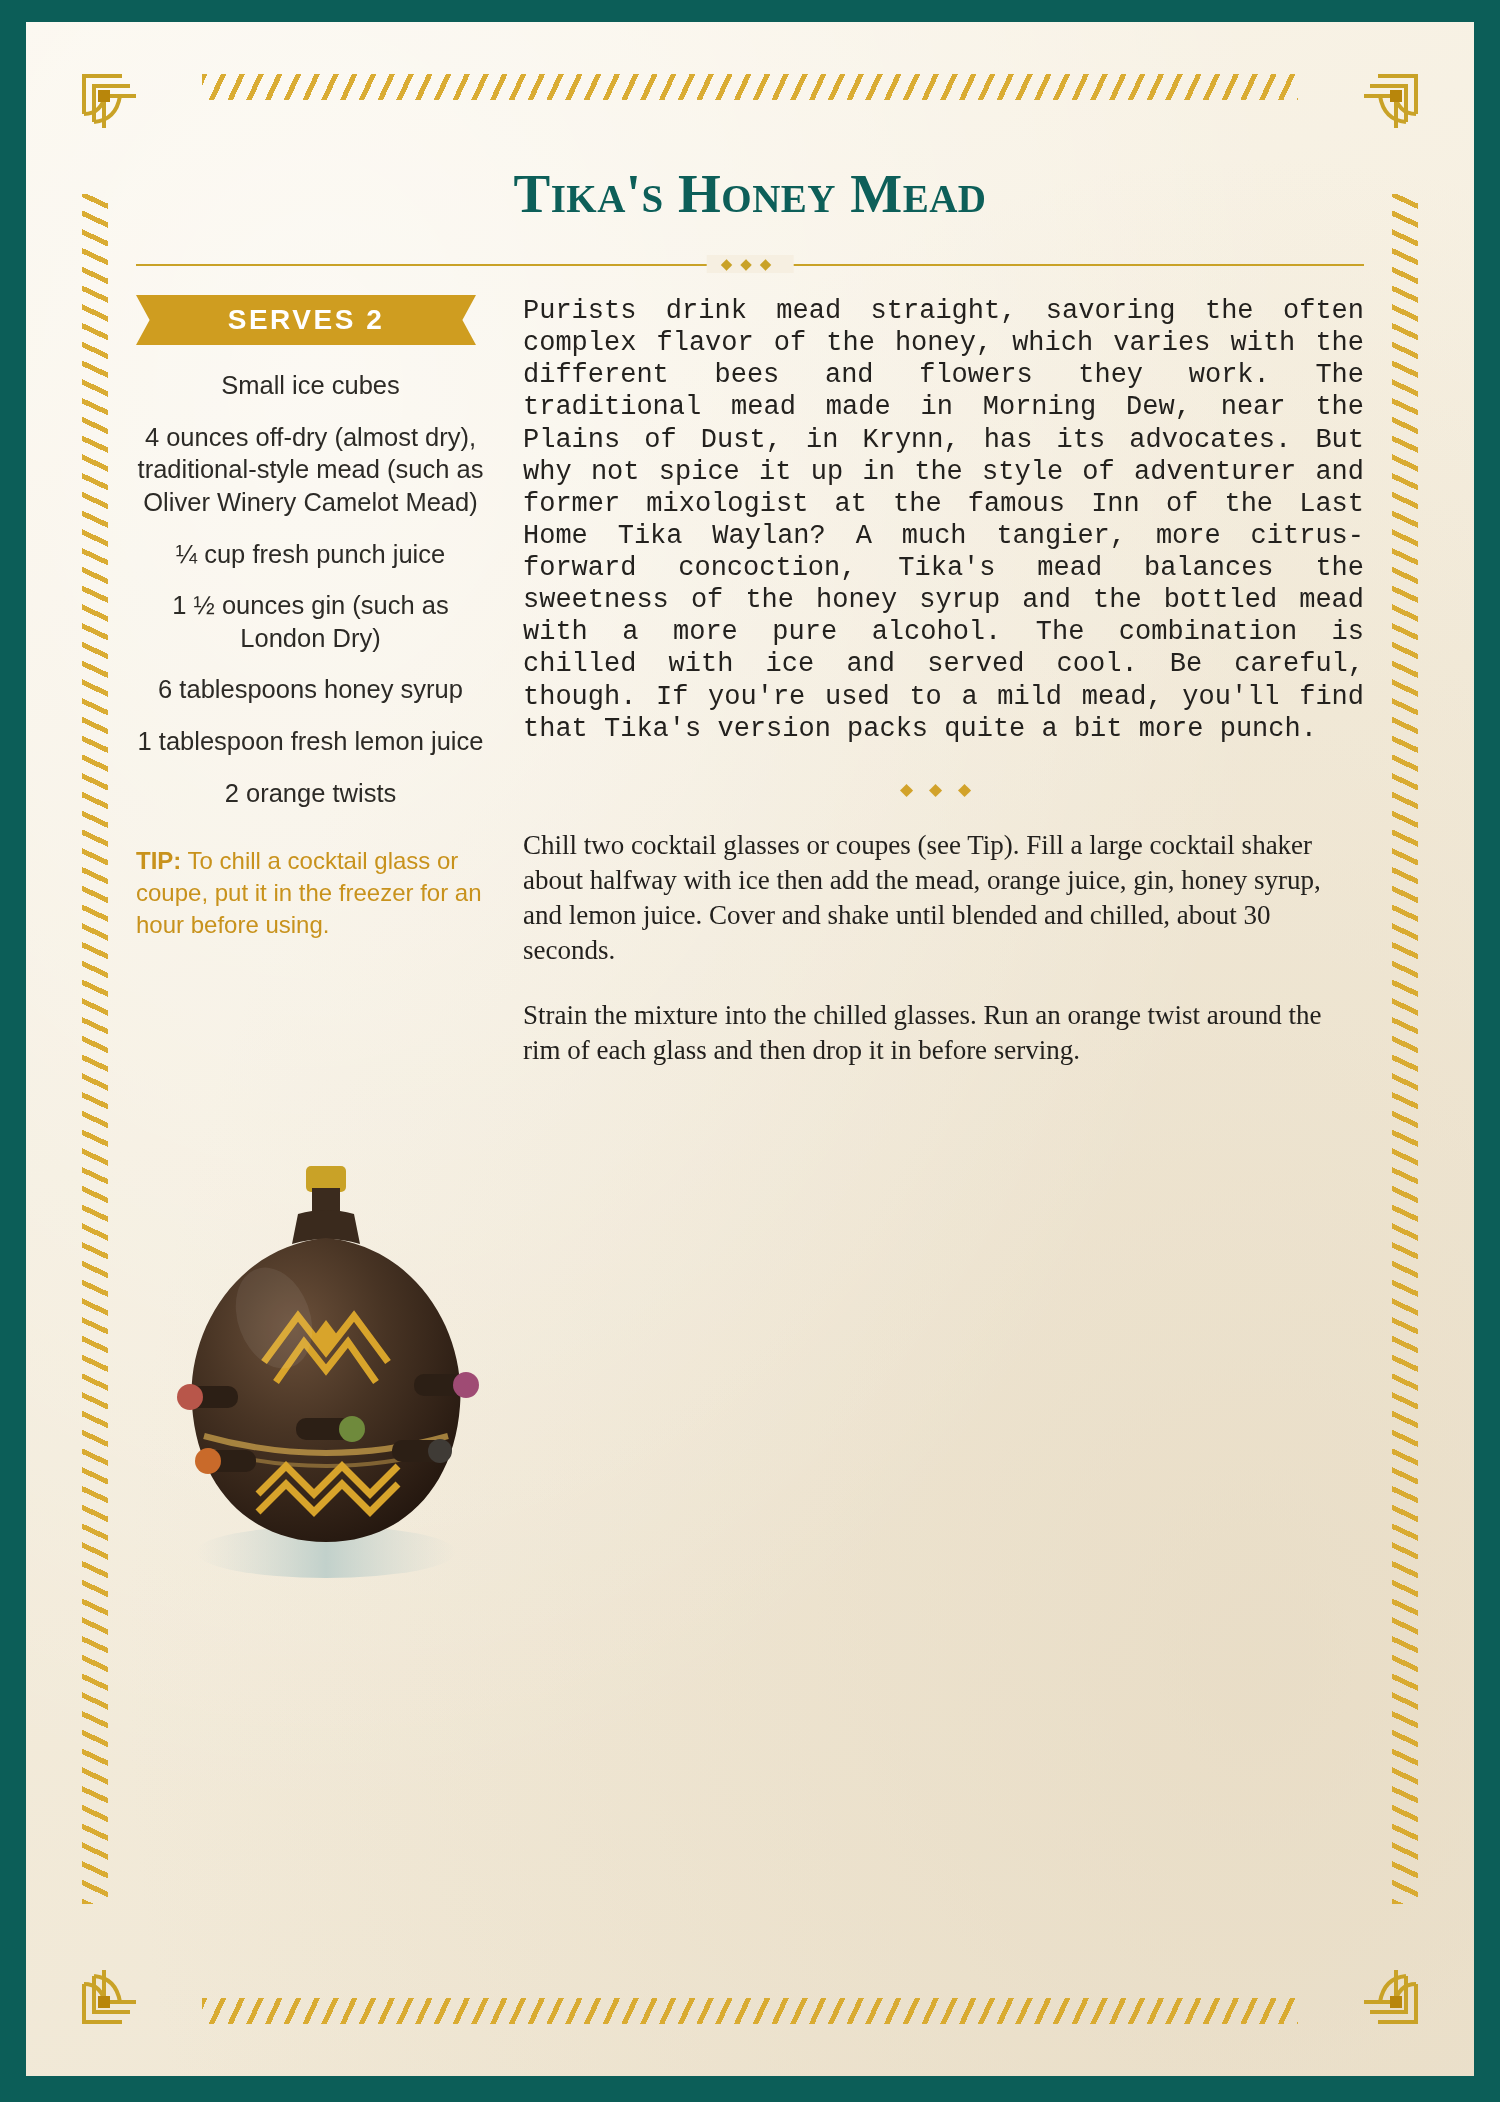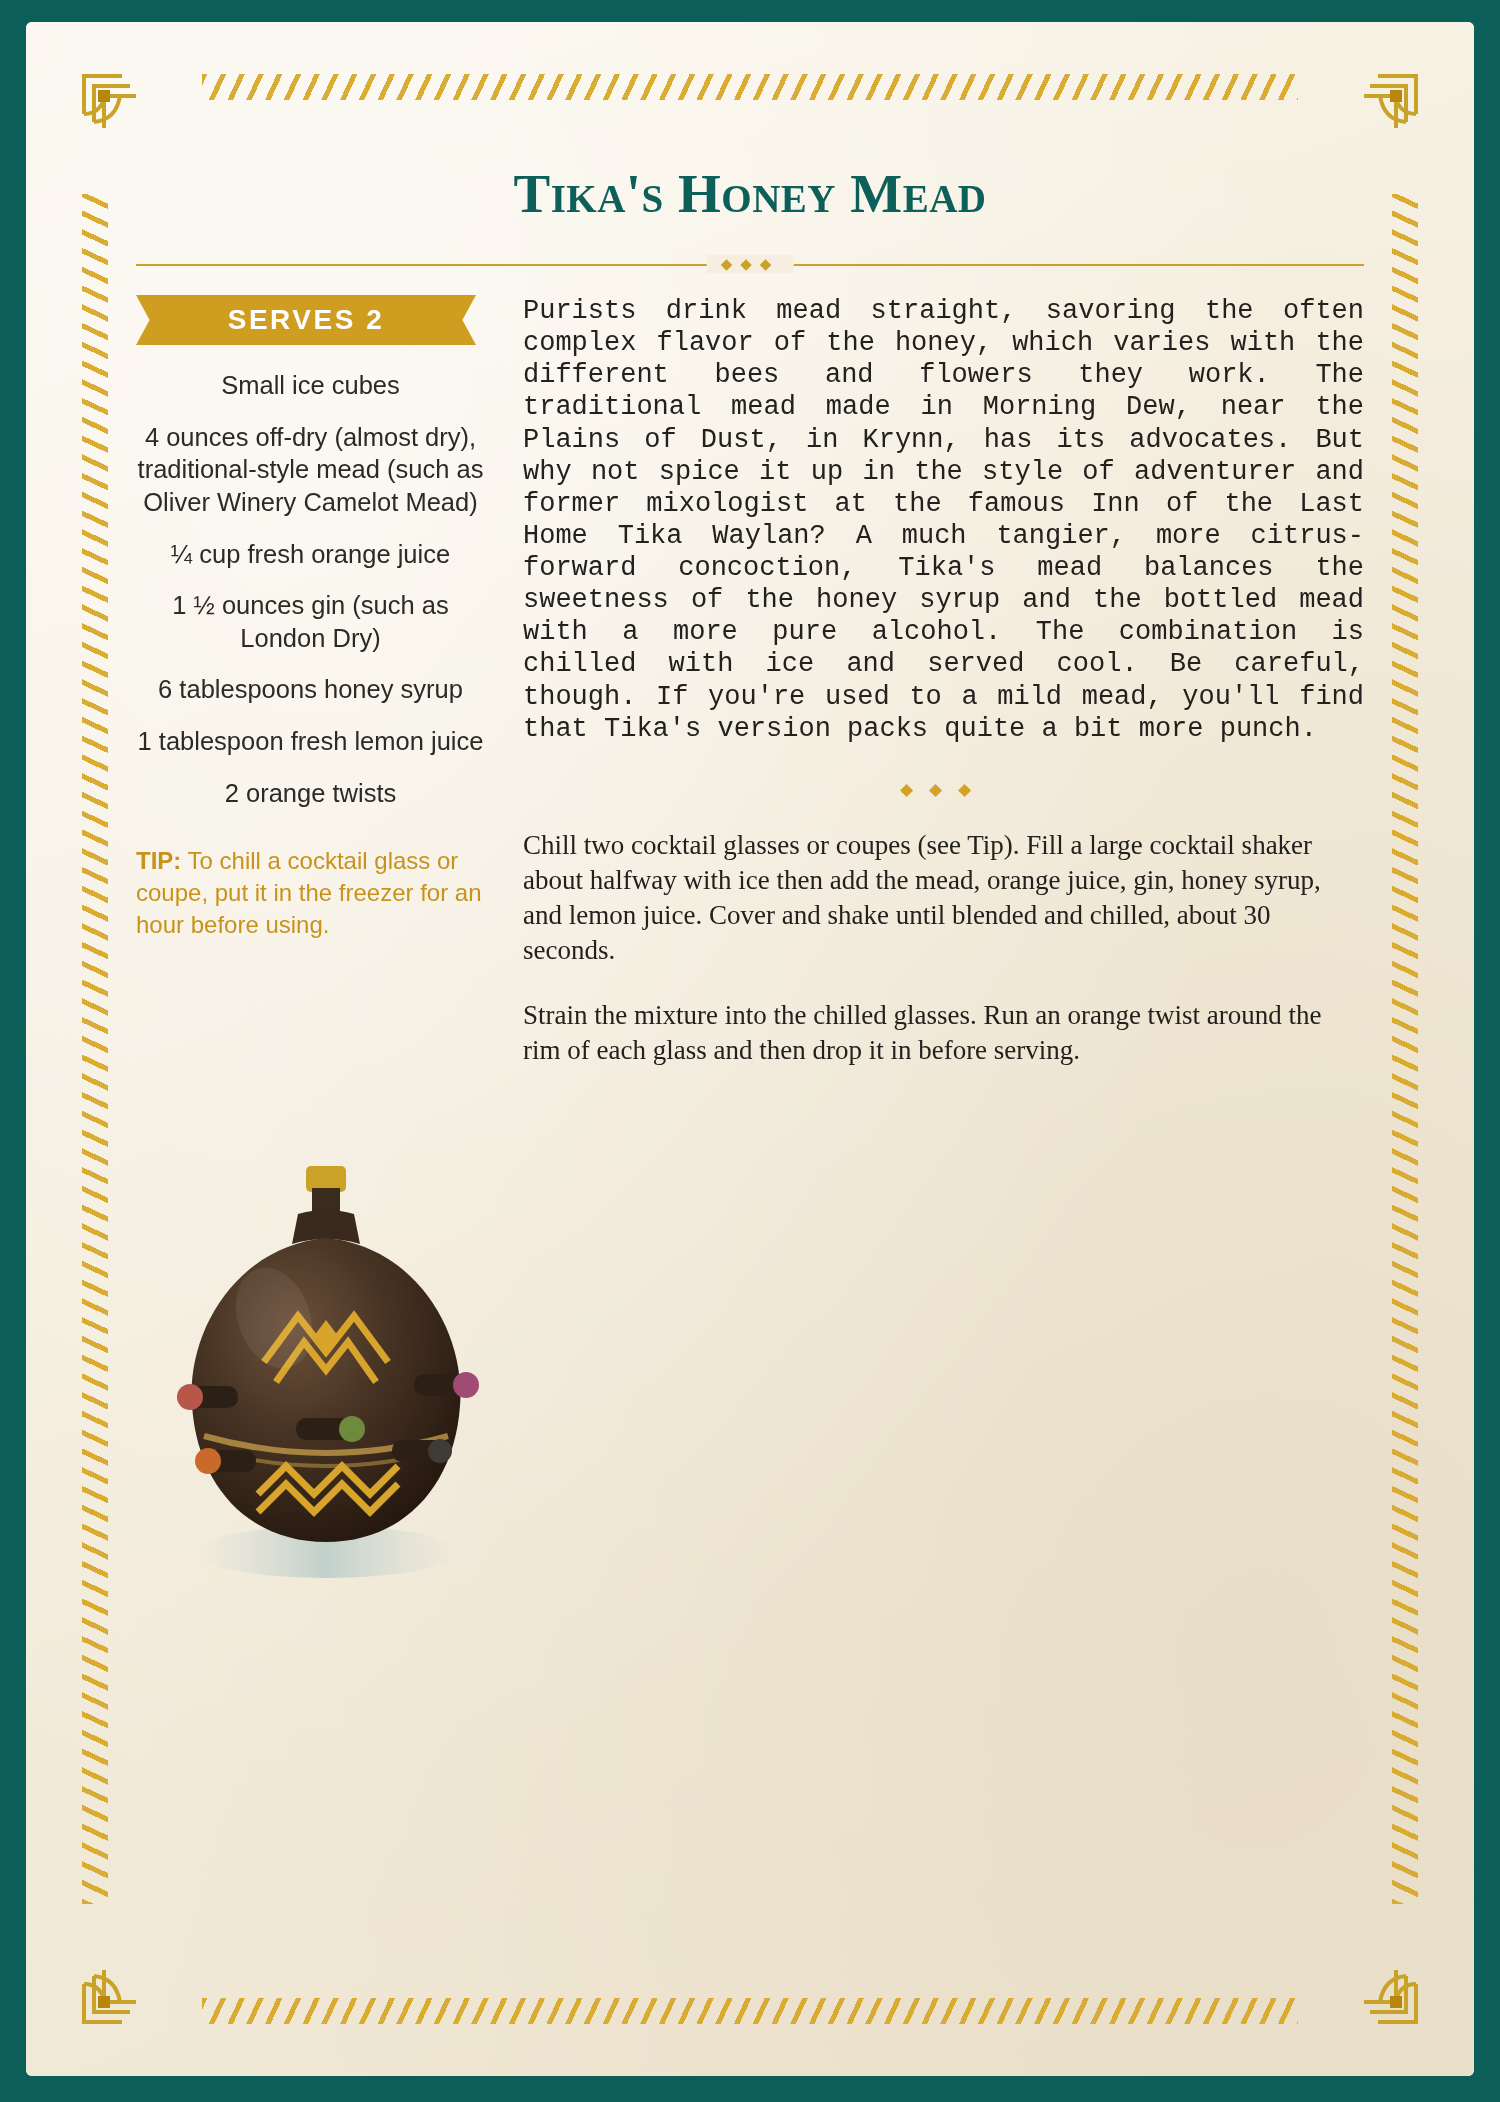--- a/index.html
+++ b/index.html
@@ -24,21 +24,21 @@
     background: #0c5e58;
     box-sizing: border-box;
     padding: 22px 26px 26px 26px;
   }
   .card-inner {
     position: relative;
     width: 100%;
     height: 100%;
     background: #f7f1e4;
     box-sizing: border-box;
-    border-radius: 6px;
+    border-radius: 0;
     overflow: hidden;
   }
   .paper-tex {
     position: absolute;
     inset: 0;
     background:
       radial-gradient(ellipse at 20% 18%, rgba(255,255,255,0.55), rgba(255,255,255,0) 60%),
       radial-gradient(ellipse at 85% 80%, rgba(226,212,186,0.55), rgba(255,255,255,0) 65%),
       linear-gradient(160deg, #faf5ea 0%, #f4eddd 45%, #efe6d3 100%);
     pointer-events: none;
@@ -294,21 +294,21 @@
       </div>
 
       <div class="columns">
 
         <div class="col-left">
           <div class="serves-banner">SERVES 2</div>
 
           <ul class="ingredients">
             <li>Small ice cubes</li>
             <li>4 ounces off-dry (almost dry), traditional-style mead (such as Oliver Winery Camelot Mead)</li>
-            <li>¼ cup fresh orange juice</li>
+            <li>¼ cup fresh punch juice</li>
             <li>1 ½ ounces gin (such as London Dry)</li>
             <li>6 tablespoons honey syrup</li>
             <li>1 tablespoon fresh lemon juice</li>
             <li>2 orange twists</li>
           </ul>
 
           <p class="tip"><b>TIP:</b><span> To chill a cocktail glass or coupe, put it in the freezer for an hour before using.</span></p>
         </div>
 
         <div class="col-right">

